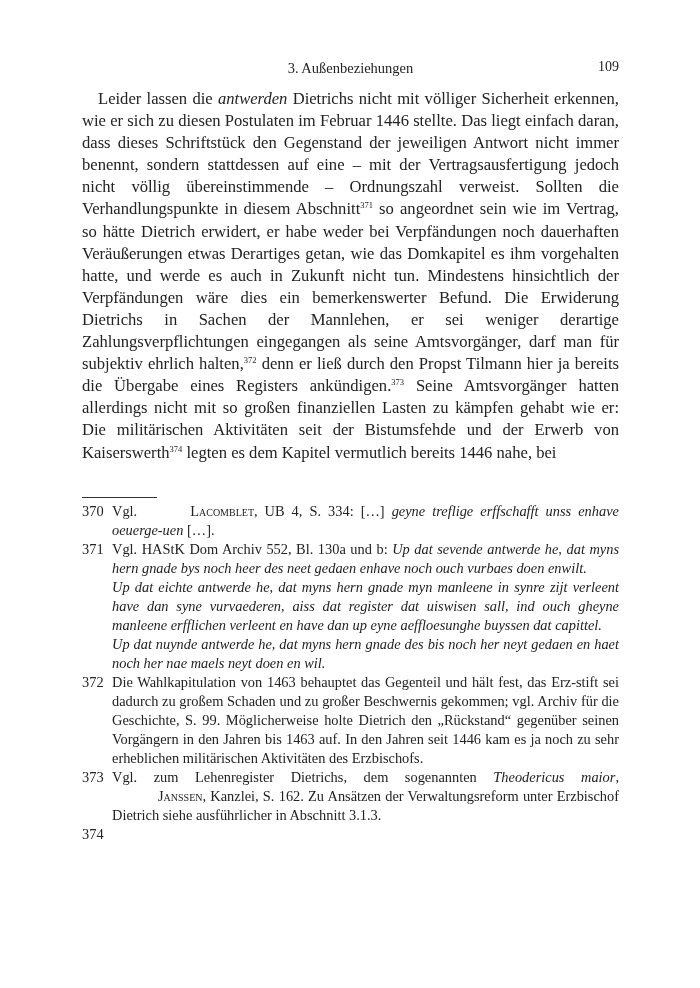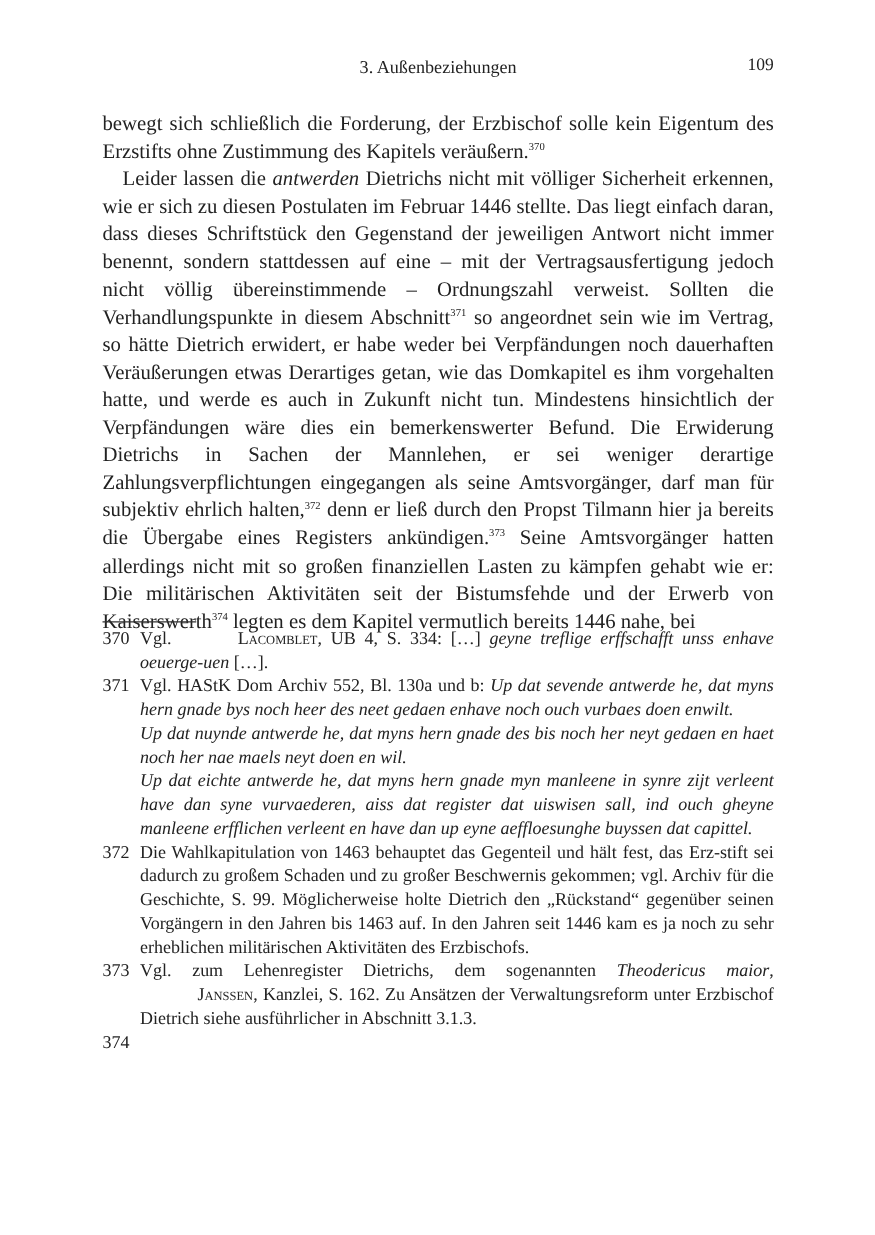--- a/index.html
+++ b/index.html
@@ -1,18 +1,18 @@
 <!DOCTYPE html>
 <html><head>
 <meta charset="utf-8">
 <style>
   html, body { margin: 0; padding: 0; background: #ffffff; }
   body { width: 700px; height: 988px; position: relative; overflow: hidden; color: #222; font-family: "Liberation Serif", "DejaVu Serif", serif; }
   .page { position: absolute; left: 82px; top: 0; width: 537px; }
-  .running-head { position: absolute; top: 46px; left: 0; width: 537px; height: 20px; font-size: 14.5px; }
+  .running-head { position: absolute; top: 60px; left: 0; width: 537px; height: 20px; font-size: 14.5px; }
   .running-title { position: absolute; left: 0; width: 537px; text-align: center; top: 0; }
   .page-number { position: absolute; right: 0; top: -1px; font-size: 14px; }
   .body-text { position: absolute; top: 88px; left: 0; width: 537px; font-size: 16.6px; line-height: 22.1px; text-align: justify; hyphens: manual; }
   .body-text p { margin: 0; }
   .body-text p.indent { text-indent: 16px; }
   sup.fnref { font-size: 8.5px; vertical-align: 6px; line-height: 0; letter-spacing: 0; }
   .rule { position: absolute; top: 497px; left: 0; width: 75px; height: 0; border-top: 1px solid #333; }
   .footnotes { position: absolute; top: 502px; left: 0; width: 537px; font-size: 14.4px; line-height: 19px; text-align: justify; }
   .fn { position: relative; padding-left: 30px; }
   .fn .fn-num { position: absolute; left: 0; top: 0; }
@@ -24,36 +24,35 @@
 <body>
 
 <div class="page">
 
   <div class="running-head">
     <span class="running-title">3. Außenbeziehungen</span>
     <span class="page-number">109</span>
   </div>
 
   <div class="body-text">
-    <p><span>bewegt sich schließlich die Forderung, der Erzbischof solle kein Eigentum des Erzstifts ohne Zustimmung des Kapitels veräußern.</span><sup class="fnref">370</sup></p>
     <p class="indent"><span>Leider lassen die </span><em>antwerden</em><span> Dietrichs nicht mit völliger Sicherheit erkennen, wie er sich zu diesen Postulaten im Februar 1446 stellte. Das liegt einfach daran, dass dieses Schriftstück den Gegenstand der jeweiligen Antwort nicht immer benennt, sondern stattdessen auf eine – mit der Vertragsausfertigung jedoch nicht völlig übereinstimmende – Ordnungszahl verweist. Sollten die Verhandlungspunkte in diesem Abschnitt</span><sup class="fnref">371</sup><span> so angeordnet sein wie im Vertrag, so hätte Dietrich erwidert, er habe weder bei Verpfändungen noch dauerhaften Veräußerungen etwas Derartiges getan, wie das Domkapitel es ihm vorgehalten hatte, und werde es auch in Zukunft nicht tun. Mindestens hinsichtlich der Verpfändungen wäre dies ein bemerkenswerter Befund. Die Erwiderung Dietrichs in Sachen der Mannlehen, er sei weniger derartige Zahlungsverpflichtungen eingegangen als seine Amtsvorgänger, darf man für subjektiv ehrlich halten,</span><sup class="fnref">372</sup><span> denn er ließ durch den Propst Tilmann hier ja bereits die Übergabe eines Registers ankündigen.</span><sup class="fnref">373</sup><span> Seine Amtsvorgänger hatten allerdings nicht mit so großen finanziellen Lasten zu kämpfen gehabt wie er: Die militärischen Aktivitäten seit der Bistumsfehde und der Erwerb von Kaiserswerth</span><sup class="fnref">374</sup><span> legten es dem Kapitel vermutlich bereits 1446 nahe, bei</span></p>
   </div>
 
   <div class="rule"></div>
 
   <div class="footnotes">
     <div class="fn">
       <span class="fn-num">370</span>
       <span>Vgl. </span><span class="sc">Lacomblet</span><span>, UB 4, S. 334: […] </span><em>geyne treflige erffschafft unss enhave oeuerge-uen</em><span> […].</span>
     </div>
     <div class="fn">
       <span class="fn-num">371</span>
       <span>Vgl. HAStK Dom Archiv 552, Bl. 130a und b: </span><em>Up dat sevende antwerde he, dat myns hern gnade bys noch heer des neet gedaen enhave noch ouch vurbaes doen enwilt.</em>
+      <em class="sub">Up dat eichte antwerde he, dat myns hern gnade myn manleene in synre zijt verleent have dan syne vurvaederen, aiss dat register dat uiswisen sall, ind ouch gheyne manleene erfflichen verleent en have dan up eyne aeffloesunghe buyssen dat capittel.</em>
       <em class="sub">Up dat nuynde antwerde he, dat myns hern gnade des bis noch her neyt gedaen en haet noch her nae maels neyt doen en wil.</em>
-      <em class="sub">Up dat eichte antwerde he, dat myns hern gnade myn manleene in synre zijt verleent have dan syne vurvaederen, aiss dat register dat uiswisen sall, ind ouch gheyne manleene erfflichen verleent en have dan up eyne aeffloesunghe buyssen dat capittel.</em>
     </div>
     <div class="fn">
       <span class="fn-num">372</span>
       <span>Die Wahlkapitulation von 1463 behauptet das Gegenteil und hält fest, das Erz-stift sei dadurch zu großem Schaden und zu großer Beschwernis gekommen; vgl. Archiv für die Geschichte, S. 99. Möglicherweise holte Dietrich den „Rückstand“ gegenüber seinen Vorgängern in den Jahren bis 1463 auf. In den Jahren seit 1446 kam es ja noch zu sehr erheblichen militärischen Aktivitäten des Erzbischofs.</span>
     </div>
     <div class="fn">
       <span class="fn-num">373</span>
       <span>Vgl. zum Lehenregister Dietrichs, dem sogenannten </span><em>Theodericus maior</em><span>, </span><span class="sc">Janssen</span><span>, Kanzlei, S. 162. Zu Ansätzen der Verwaltungsreform unter Erzbischof Dietrich siehe ausführlicher in Abschnitt 3.1.3.</span>
     </div>
     <div class="fn">

